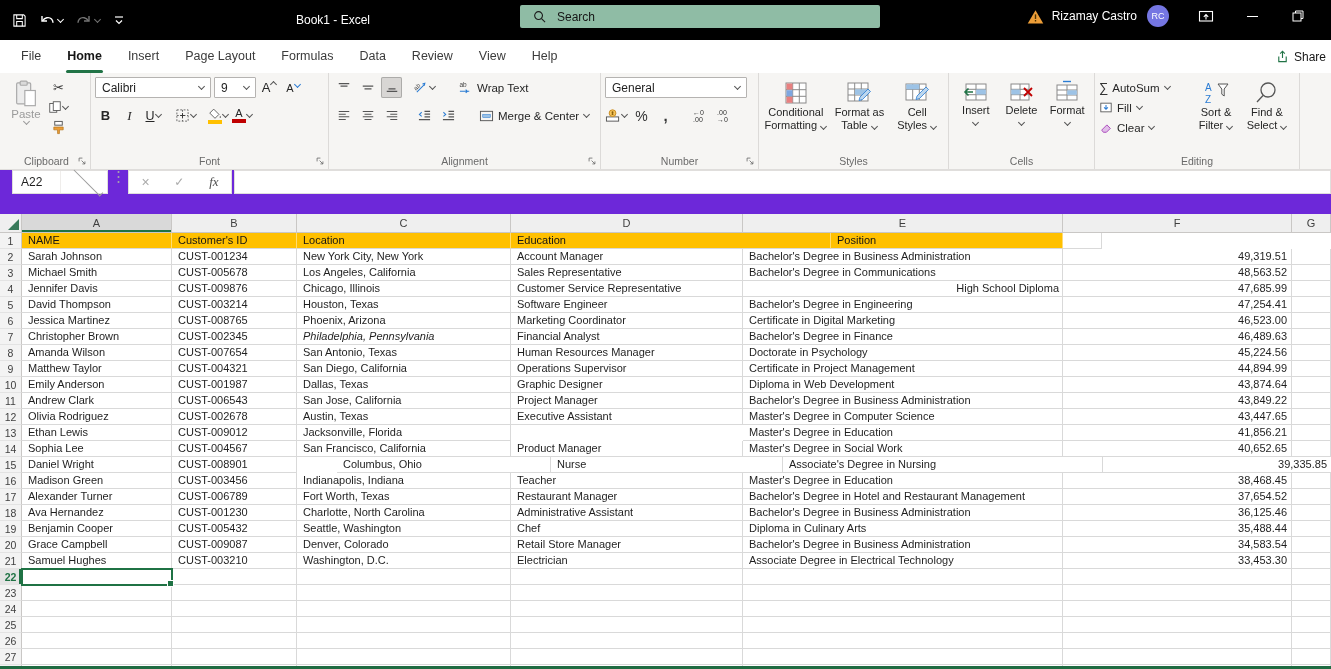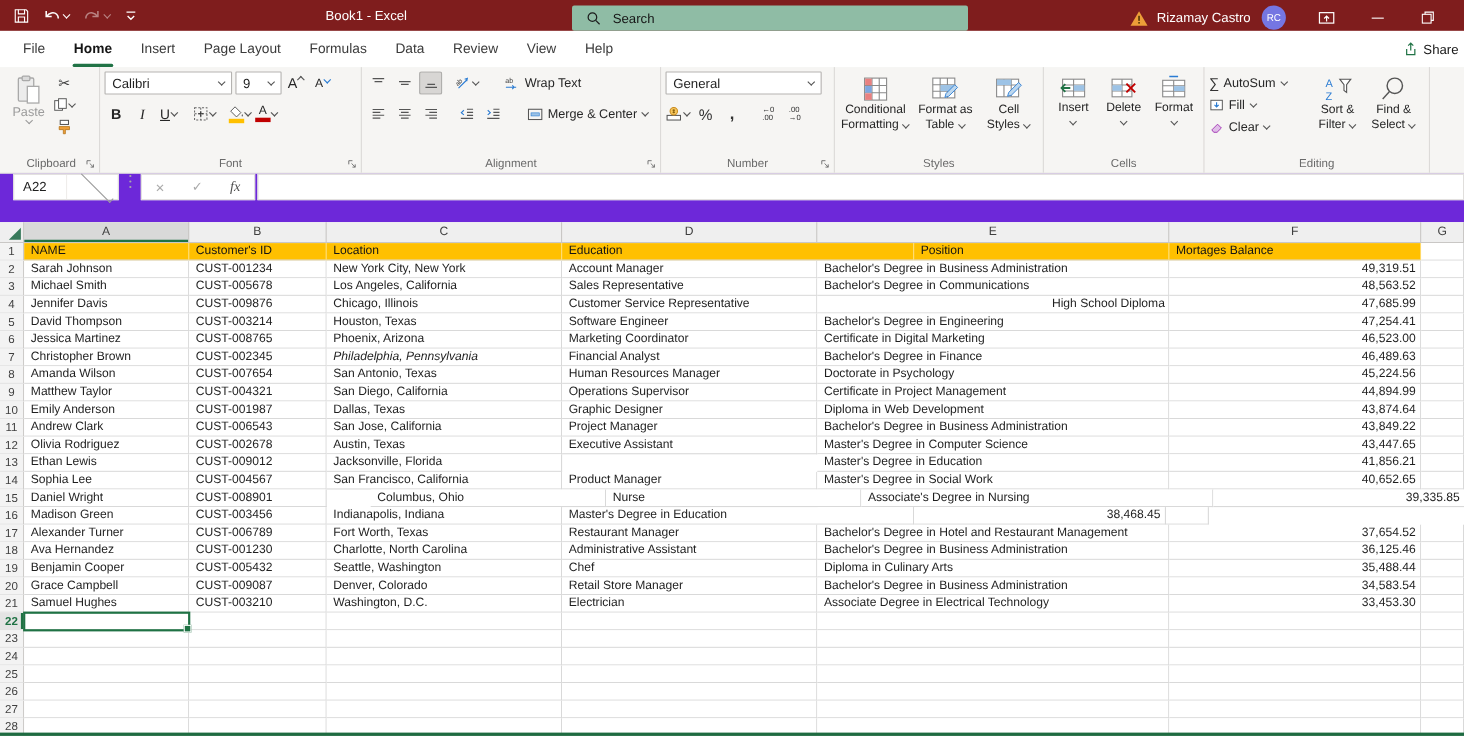--- a/index.html
+++ b/index.html
@@ -1,21 +1,21 @@
 <!DOCTYPE html>
 <html><head>
 <meta charset="utf-8">
 <style>
   * { margin:0; padding:0; box-sizing:border-box; }
   html,body { background:#888; }
   .app { position:relative; width:1331px; height:669px; overflow:hidden; background:#fff;
          font-family:"Liberation Sans", sans-serif; -webkit-font-smoothing:antialiased; }
 
   
-  .titlebar { position:relative; height:28px; background:#7f1d1d; display:flex; align-items:center; }
+  .titlebar { position:relative; height:40px; background:#000000; display:flex; align-items:center; }
   .qat { display:flex; align-items:center; gap:12px; padding-left:12px; }
   .qat .btn { display:flex; align-items:center; gap:2px; cursor:default; }
   .dim { opacity:.45; }
   .wtitle { position:absolute; left:253px; width:160px; text-align:center; color:#fff; font-size:12px; }
   .searchbox { position:absolute; left:520px; top:5px; width:360px; height:23px; background:#8FBCA5;
                border-radius:2px; display:flex; align-items:center; padding-left:13px; gap:11px;
                font-size:12px; color:#161616; }
   .tb-right { position:absolute; right:0; top:0; height:32px; display:flex; align-items:center; }
   .uname { color:#fff; font-size:12px; margin:0 10px 0 8px; }
   .avatar { width:22px; height:22px; border-radius:50%; background:#7576E2; color:#fff; font-size:9px;
@@ -559,21 +559,20 @@
         <div class="colh" style="width: 39px;">G</div>
       </div>
     <div class="gridbody">
         <div class="grow">
           <div class="rnum">1</div>
           <div class="cell hcell" style="width: 150px;">NAME</div>
           <div class="cell hcell" style="width: 125px;">Customer's ID</div>
           <div class="cell hcell" style="width: 214px;">Location</div>
           <div class="cell hcell" style="width: 320px;">Education</div>
           <div class="cell hcell" style="width: 232px;">Position</div>
-          <div class="cell hcell" style="width: 229px;">Mortages Balance</div>
           <div class="cell" style="width: 39px;"></div>
         </div>
         <div class="grow">
           <div class="rnum">2</div>
           <div class="cell" style="width: 150px;">Sarah Johnson</div>
           <div class="cell" style="width: 125px;">CUST-001234</div>
           <div class="cell" style="width: 214px;">New York City, New York</div>
           <div class="cell" style="width: 232px;">Account Manager</div>
           <div class="cell" style="width: 320px;">Bachelor's Degree in Business Administration</div>
           <div class="cell num" style="width: 229px;">49,319.51</div>
@@ -707,20 +706,21 @@
           <div class="cell" style="width: 232px;">Nurse</div>
           <div class="cell" style="width: 320px;">Associate's Degree in Nursing</div>
           <div class="cell num" style="width: 229px;">39,335.85</div>
           <div class="cell" style="width: 39px;"></div>
         </div>
         <div class="grow">
           <div class="rnum">16</div>
           <div class="cell" style="width: 150px;">Madison Green</div>
           <div class="cell" style="width: 125px;">CUST-003456</div>
           <div class="cell" style="width: 214px;">Indianapolis, Indiana</div>
+          <div class="cell" style="width: 232px;">Teacher</div>
           <div class="cell" style="width: 320px;">Master's Degree in Education</div>
           <div class="cell num" style="width: 229px;">38,468.45</div>
           <div class="cell" style="width: 39px;"></div>
         </div>
         <div class="grow">
           <div class="rnum">17</div>
           <div class="cell" style="width: 150px;">Alexander Turner</div>
           <div class="cell" style="width: 125px;">CUST-006789</div>
           <div class="cell" style="width: 214px;">Fort Worth, Texas</div>
           <div class="cell" style="width: 232px;">Restaurant Manager</div>

